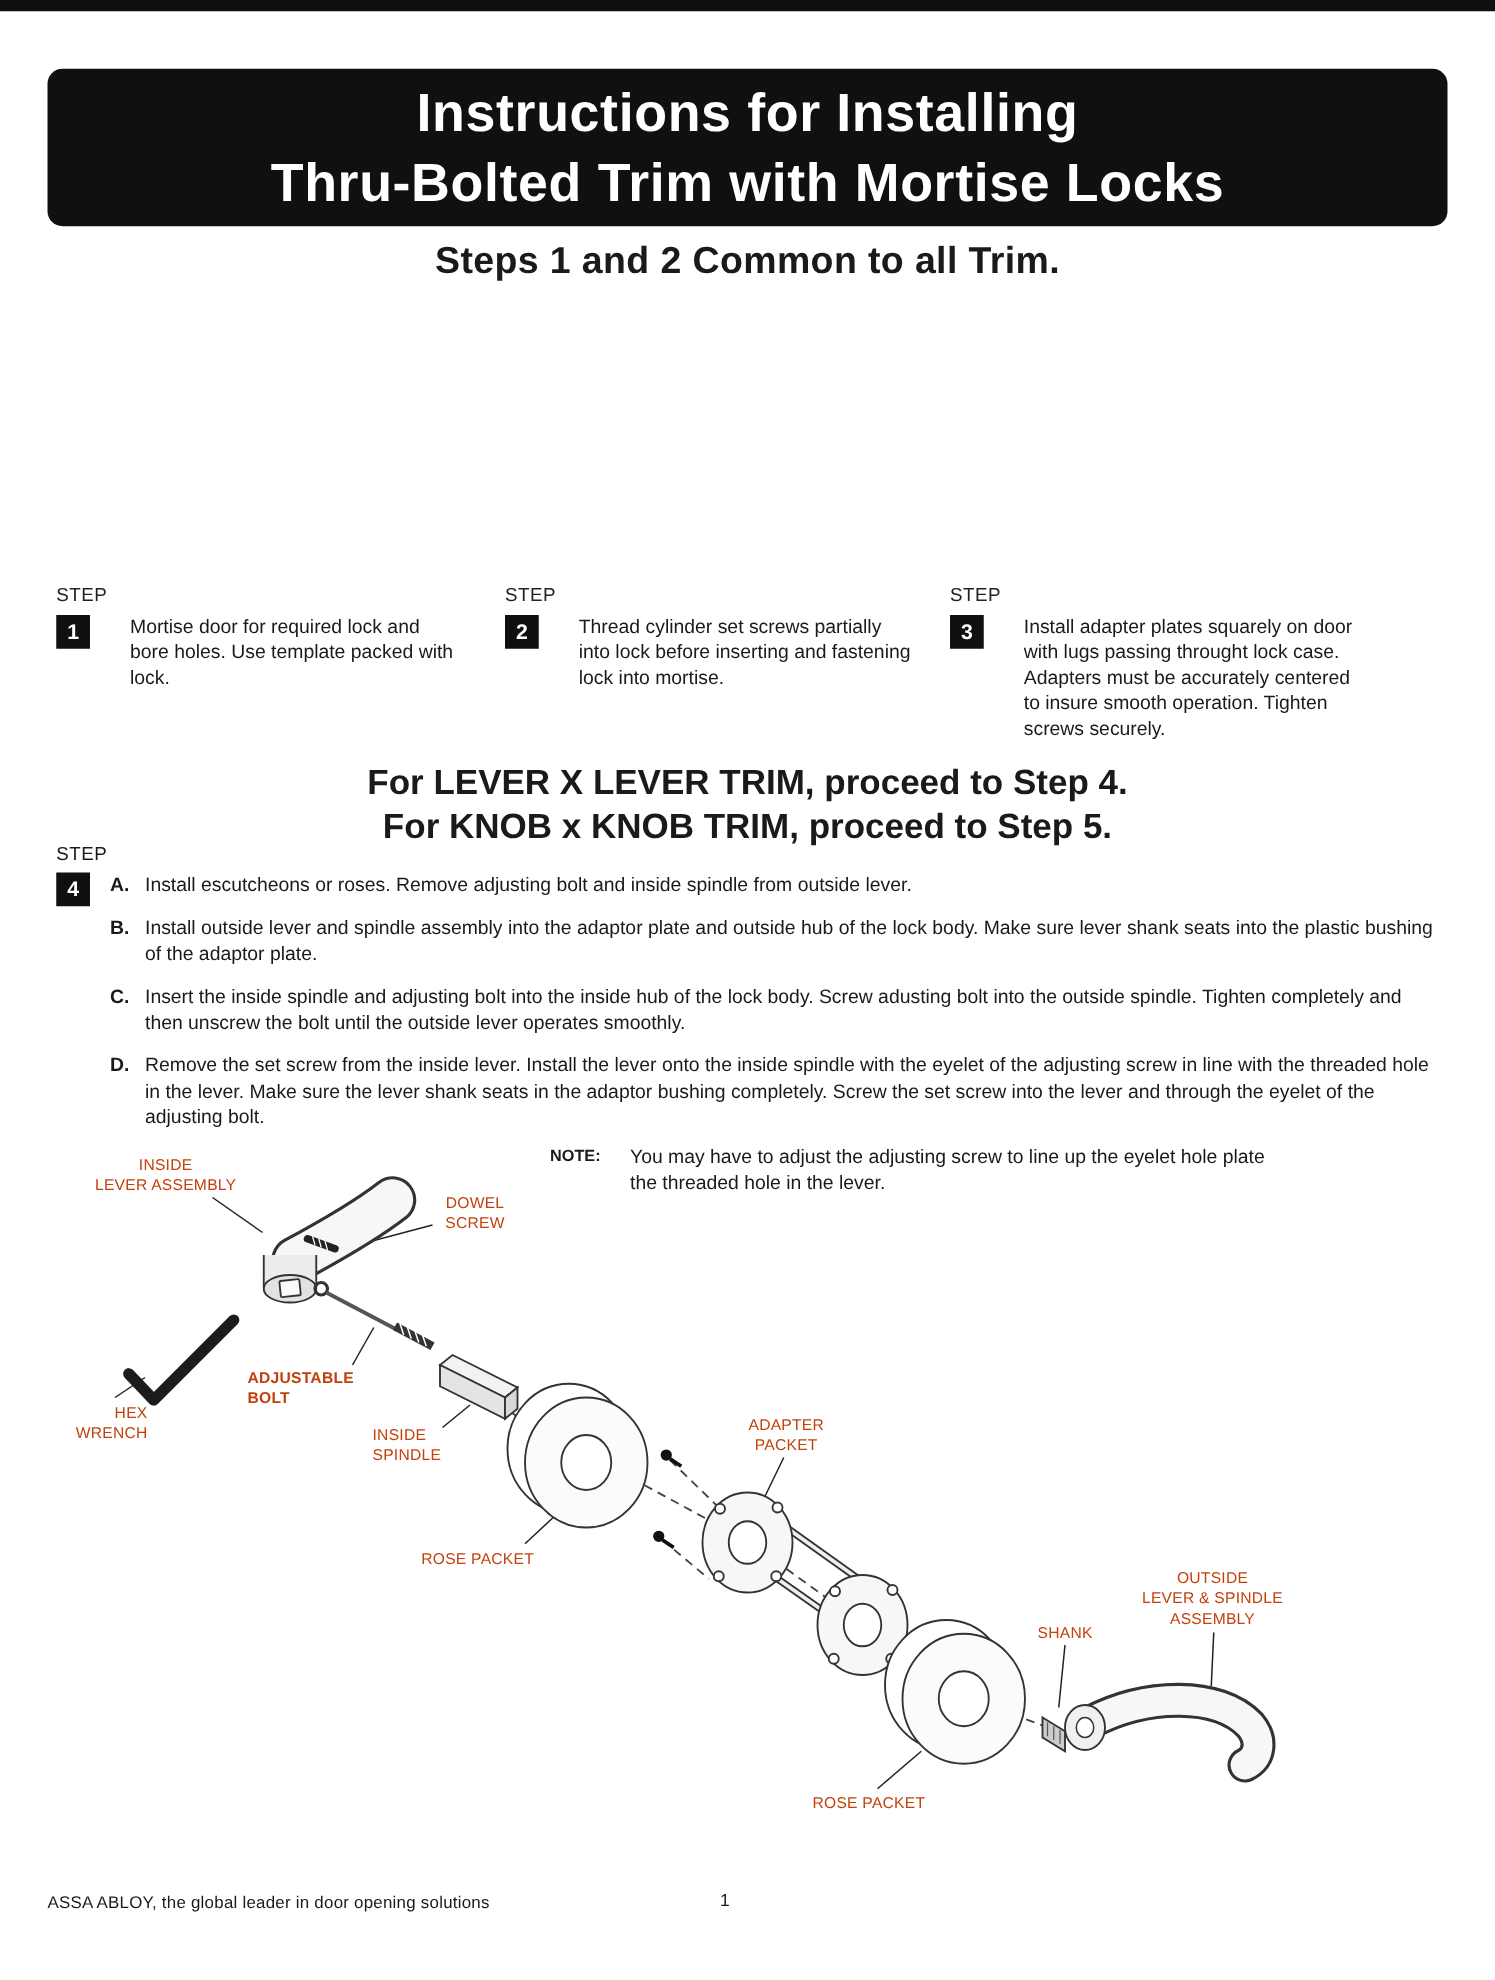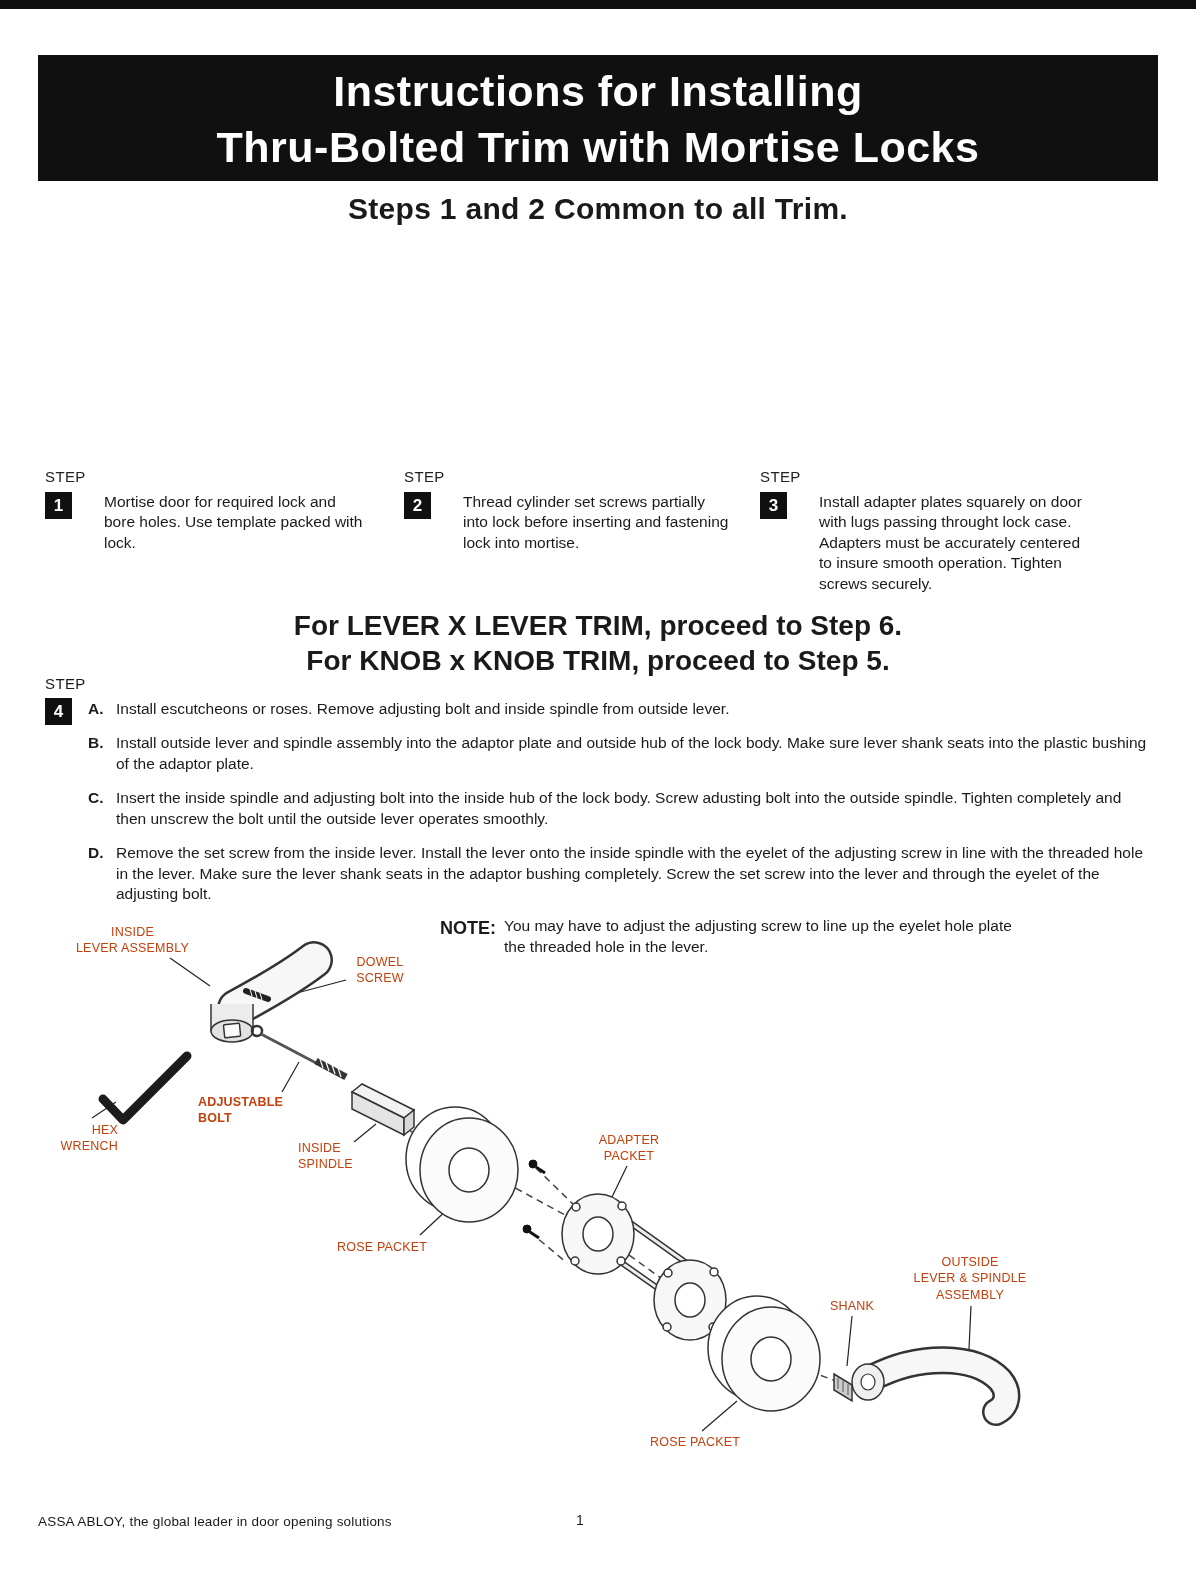--- a/index.html
+++ b/index.html
@@ -7,21 +7,21 @@
   .page {
     position:relative; width:1196px; height:1584px; margin:0 auto;
     background:#ffffff; overflow:hidden; color:#1a1a1a;
     font-family:"Liberation Sans", sans-serif;
   }
   .top-strip { position:absolute; left:0; top:0; width:1196px; height:9px; background:#101010; }
 
   .banner {
     position:absolute; left:38px; top:55px; width:1120px; height:126px;
     background:#101010; color:#ffffff; text-align:center;
-    font-weight:bold; font-size:43px; line-height:1.3; padding-top:9px; letter-spacing:0.5px;
+    font-weight:bold; font-size:43px; line-height:1.3; padding-top:9px; letter-spacing:0.5px;border-radius:12px;
   }
   .subtitle {
     position:absolute; left:0; top:192px; width:1196px; text-align:center;
     font-size:30px; font-weight:bold; letter-spacing:0.3px;
   }
 
   .step-col { position:absolute; top:468px; }
   .step-col.c1 { left:45px;  width:322px; }
   .step-col.c2 { left:404px; width:330px; }
   .step-col.c3 { left:760px; width:336px; }
@@ -48,21 +48,21 @@
   }
   .step4-items { position:absolute; left:88px; top:699px; width:1072px; }
   .s4-item { display:flex; margin-bottom:13px; }
   .s4-letter { flex:0 0 28px; width:28px; font-weight:bold; font-size:15.5px; line-height:1.35; }
   .s4-text { font-size:15.5px; line-height:1.35; width:1038px; }
 
   .diagram { position:absolute; left:0; top:912px; width:1196px; height:600px; }
   .diagram svg { position:absolute; left:0; top:0; }
 
   .note { position:absolute; left:440px; top:4px; display:flex; }
-  .note-label { flex:0 0 64px; font-weight:bold; font-size:18px; line-height:1.35; }
+  .note-label { flex:0 0 64px; font-weight:bold; font-size:13px; line-height:1.35; }
   .note-text { width:512px; font-size:15.5px; line-height:1.35; }
 
   .dlabel {
     position:absolute; font-size:12.5px; line-height:1.3; color:#c2410c;
     white-space:pre-line; letter-spacing:0.2px;
   }
   .lbl-inside-lever { left:55px;  top:12px;  width:155px; text-align:center; }
   .lbl-dowel        { left:348px; top:42px;  width:64px;  text-align:center; }
   .lbl-adjustable   { left:198px; top:182px; text-align:left;font-weight:bold; }
   .lbl-hex          { left:28px;  top:210px; width:90px;  text-align:right; }
@@ -108,21 +108,21 @@
 
   <div class="step-col c3">
     <div class="step-label">STEP</div>
     <div class="step-body">
       <div class="step-num">3</div>
       <div class="step-text">Install adapter plates squarely on door with lugs passing throught lock case. Adapters must be accurately centered to insure smooth operation. Tighten screws securely.</div>
     </div>
   </div>
 
   <div class="proceed">
-    <div>For LEVER X LEVER TRIM, proceed to Step 6.</div>
+    <div>For LEVER X LEVER TRIM, proceed to Step 4.</div>
     <div>For KNOB x KNOB TRIM, proceed to Step 5.</div>
   </div>
 
   <div class="step4-label">STEP</div>
   <div class="step4-num">4</div>
 
   <div class="step4-items">
     <div class="s4-item">
       <div class="s4-letter">A.</div>
       <div class="s4-text">Install escutcheons or roses. Remove adjusting bolt and inside spindle from outside lever.</div>

